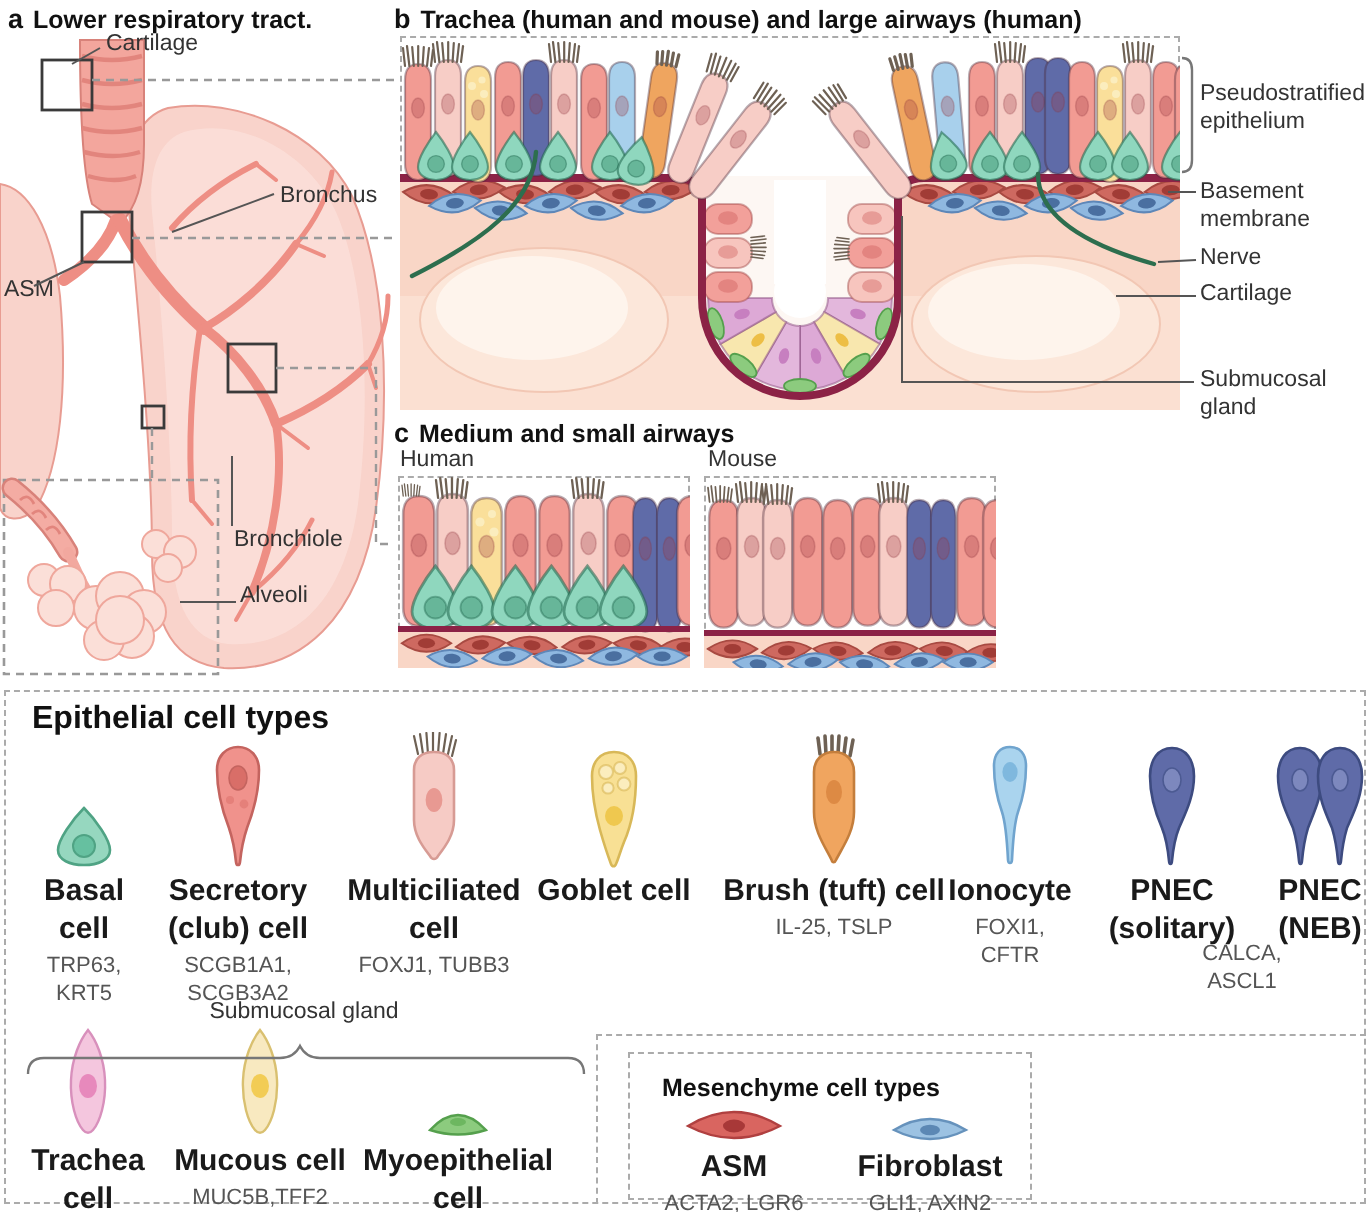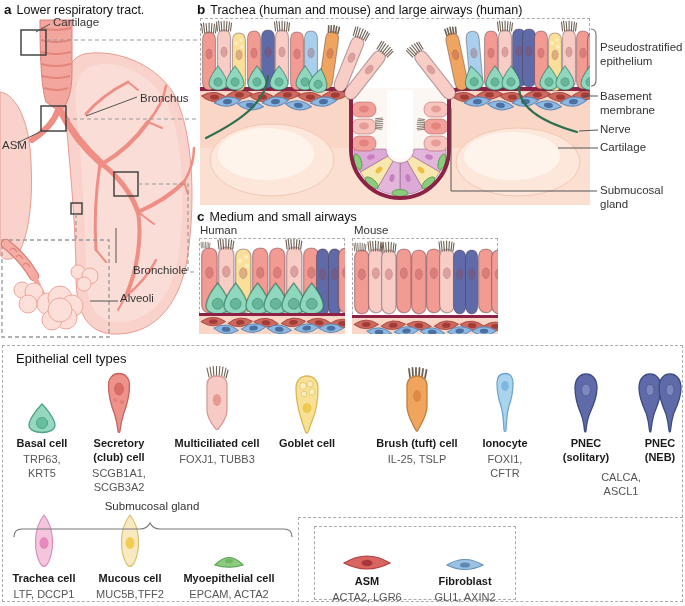--- a/index.html
+++ b/index.html
@@ -1,25 +1,25 @@
 <!DOCTYPE html>
 <html><head>
 <meta charset="utf-8">
 <style>
   html,body{margin:0;padding:0;background:#fff;}
   body{font-family:"Liberation Sans",sans-serif;width:685px;height:606px;position:relative;overflow:hidden;}
   .abs{position:absolute;}
   .hdrow{display:flex;align-items:baseline;white-space:nowrap;}
   .letter{font-size:13.5px;font-weight:700;color:#111;margin-right:5px;}
-  .ptitle{font-size:12.5px;font-weight:400;color:#111;}
+  .ptitle{font-size:12.5px;font-weight:700;color:#111;}
   .anat{font-size:11.5px;color:#333;line-height:1.22;}
   .dbox{border:1.5px dashed #ABABAB;box-sizing:border-box;}
   .cellcol{position:absolute;text-align:center;}
   .iconwrap{display:flex;align-items:flex-end;justify-content:center;}
-  .cellname{font-weight:700;font-size:11px;color:#1a1a1a;line-height:1.26;margin-top:3px;}
+  .cellname{font-weight:700;font-size:15px;color:#1a1a1a;line-height:1.26;margin-top:3px;}
   .genes{font-size:11px;color:#555;line-height:1.3;margin-top:1px;}
   svg{display:block;}
   .cSal{color:#F29B93}.cPale{color:#F7CDC6}.cYel{color:#FADF9A}.cOra{color:#EFA55F}
   .cBlu{color:#A8D0EC}.cSla{color:#5F6BA8}.cTeal{color:#8FD7BE}
 </style>
 </head>
 <body>
 
 <svg width="0" height="0" style="position:absolute" aria-hidden="true">
   <defs>
@@ -126,21 +126,21 @@
       <circle cx="66" cy="304" r="11"></circle>
         <circle cx="52" cy="306" r="10"></circle>
         <circle cx="60" cy="296" r="12"></circle>
     </g>
   </g>
 </svg>
 
 <div class="abs anat" style="left:53px;top:15px;">Cartilage</div>
 <div class="abs anat" style="left:140px;top:91px;">Bronchus</div>
 <div class="abs anat" style="left:2px;top:138px;">ASM</div>
-<div class="abs anat" style="left:117px;top:263px;margin-left:16px;">Bronchiole</div>
+<div class="abs anat" style="left:117px;top:263px;">Bronchiole</div>
 <div class="abs anat" style="left:120px;top:291px;text-align:center;">Alveoli</div>
 
 <div class="abs hdrow" style="left:197px;top:2px;">
   <span class="letter">b</span>
   <span class="ptitle">Trachea (human and mouse) and large airways (human)</span>
 </div>
 
 <div class="abs dbox" style="left:200px;top:18px;width:390px;height:187px;"></div>
 
 <svg class="abs" style="left:200px;top:18px;" width="390" height="187" viewBox="0 0 390 187">
@@ -476,21 +476,21 @@
     <use href="#spindleB" transform="translate(72,93) rotate(5)"></use>
       <use href="#spindleB" transform="translate(100,94) rotate(-5)"></use>
     <use href="#spindleB" transform="translate(126,93)"></use>
   </g>
 </svg>
 
 <div class="abs dbox" style="left:2px;top:345px;width:681px;height:257px;"></div>
 <div class="abs" style="left:298px;top:517px;height:85px;width:0;border-left:1.5px dashed #ABABAB;"></div>
 <div class="abs" style="left:298px;top:517px;width:385px;height:0;border-top:1.5px dashed #ABABAB;"></div>
 
-<div class="abs ptitle" style="left:16px;top:351px;font-size:13px;">Epithelial cell types</div>
+<div class="abs ptitle" style="left:16px;top:351px;font-size:16px;">Epithelial cell types</div>
 
 <div class="cellcol" style="left:10px;top:362px;width:64px;">
   <div class="iconwrap" style="height:72px;">
     <svg width="36" height="32" viewBox="0 0 36 32">
       <path d="M18 2 C24 8 31 18 31 23 C31 28 25 30.5 18 30.5 C11 30.5 5 28 5 23 C5 18 12 8 18 2 Z" fill="#96D7BF" stroke="#4FA384" stroke-width="1.3"></path>
       <circle cx="18" cy="21" r="5.5" fill="#66C0A0" stroke="#4FA384" stroke-width="1"></circle>
     </svg>
   </div>
   <div class="cellname">Basal cell</div>
   <div class="genes">TRP63, KRT5</div>
@@ -627,20 +627,21 @@
     <svg width="34" height="17" viewBox="0 0 34 17">
       <path d="M3 13 Q17 -2 31 13 Q17 17.5 3 13 Z" fill="#8CCB7E" stroke="#55A04D" stroke-width="1.2"></path>
       <ellipse cx="17" cy="9" rx="4" ry="2" fill="#5FAE54" opacity="0.7"></ellipse>
     </svg>
   </div>
   <div class="cellname">Myoepithelial cell</div>
   <div class="genes">EPCAM, ACTA2</div>
 </div>
 
 <div class="abs dbox" style="left:314px;top:526px;width:202px;height:74px;">
+  <div class="abs ptitle" style="left:16px;top:10px;">Mesenchyme cell types</div>
   <div class="cellcol" style="left:12px;top:26px;width:80px;">
     <div class="iconwrap" style="height:19px;">
       <svg width="50" height="18" viewBox="0 0 50 18">
         <path d="M2 9 Q25 -5 48 9 Q25 21 2 9 Z" fill="#D96560" stroke="#B04040" stroke-width="1.2"></path>
         <ellipse cx="25" cy="9" rx="5.5" ry="3.2" fill="#A83838"></ellipse>
       </svg>
     </div>
     <div class="cellname">ASM</div>
     <div class="genes">ACTA2, LGR6</div>
   </div>

